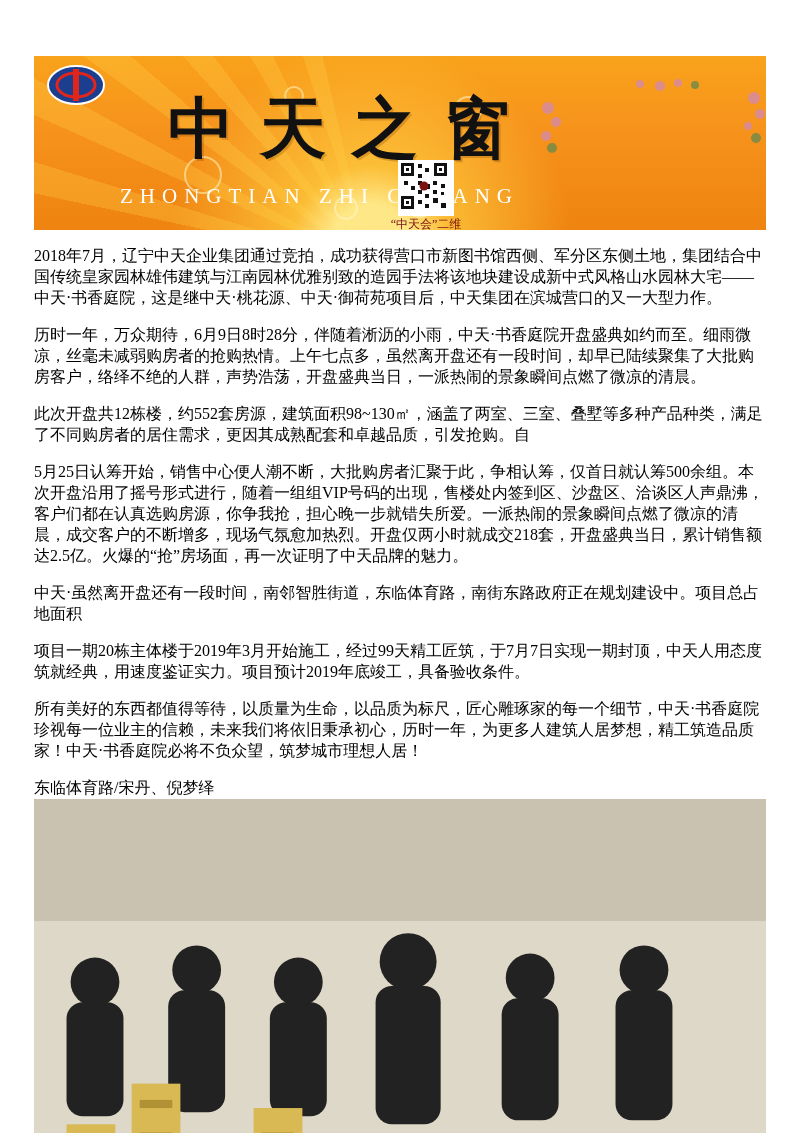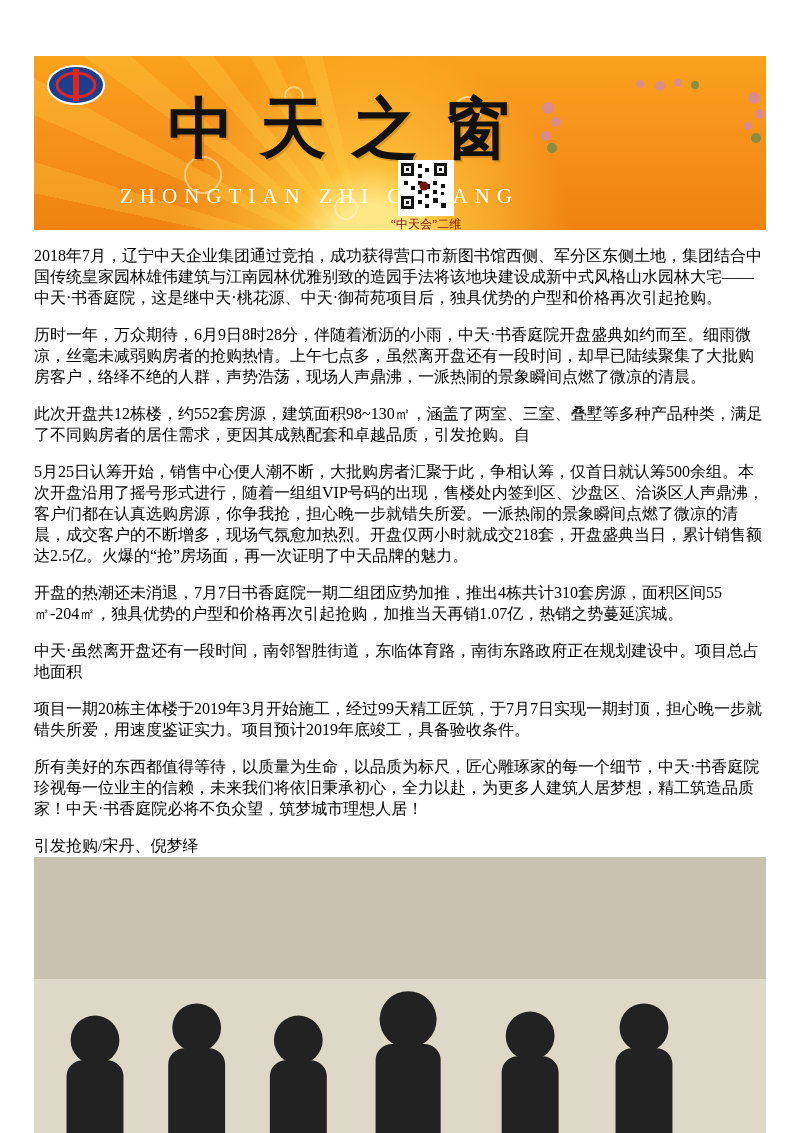--- a/index.html
+++ b/index.html
@@ -153,33 +153,32 @@
       
       
       
     </div>
   </div>
 
 
 
   <div class="cols3">
     <div class="col">
-      <p class="art">2018年7月，辽宁中天企业集团通过竞拍，成功获得营口市新图书馆西侧、军分区东侧土地，集团结合中国传统皇家园林雄伟建筑与江南园林优雅别致的造园手法将该地块建设成新中式风格山水园林大宅——中天·书香庭院，这是继中天·桃花源、中天·御荷苑项目后，独具优势的户型和价格再次引起抢购。</p>
-      <p class="art">历时一年，万众期待，6月9日8时28分，伴随着淅沥的小雨，中天·书香庭院开盘盛典如约而至。细雨微凉，丝毫未减弱购房者的抢购热情。上午七点多，虽然离开盘还有一段时间，却早已陆续聚集了大批购房客户，络绎不绝的人群，声势浩荡，现场人声鼎沸，一派热闹的景象瞬间点燃了微凉的清晨。</p>
+      <p class="art">2018年7月，辽宁中天企业集团通过竞拍，成功获得营口市新图书馆西侧、军分区东侧土地，集团结合中国传统皇家园林雄伟建筑与江南园林优雅别致的造园手法将该地块建设成新中式风格山水园林大宅——中天·书香庭院，这是继中天·桃花源、中天·御荷苑项目后，中天集团在滨城营口的又一大型力作。</p>
+      <p class="art">历时一年，万众期待，6月9日8时28分，伴随着淅沥的小雨，中天·书香庭院开盘盛典如约而至。细雨微凉，丝毫未减弱购房者的抢购热情。上午七点多，虽然离开盘还有一段时间，却早已陆续聚集了大批购房客户，络绎不绝的人群，声势浩荡，开盘盛典当日，一派热闹的景象瞬间点燃了微凉的清晨。</p>
       <p class="art">此次开盘共12栋楼，约552套房源，建筑面积98~130㎡，涵盖了两室、三室、叠墅等多种产品种类，满足了不同购房者的居住需求，更因其成熟配套和卓越品质，引发抢购。自</p>
     </div>
     <div class="col">
       <p class="art cont">5月25日认筹开始，销售中心便人潮不断，大批购房者汇聚于此，争相认筹，仅首日就认筹500余组。本次开盘沿用了摇号形式进行，随着一组组VIP号码的出现，售楼处内签到区、沙盘区、洽谈区人声鼎沸，客户们都在认真选购房源，你争我抢，担心晚一步就错失所爱。一派热闹的景象瞬间点燃了微凉的清晨，成交客户的不断增多，现场气氛愈加热烈。开盘仅两小时就成交218套，开盘盛典当日，累计销售额达2.5亿。火爆的“抢”房场面，再一次证明了中天品牌的魅力。</p>
-      <p class="art">开盘的热潮还未消退，7月7日书香庭院一期二组团应势加推，推出4栋共计310套房源，面积区间55㎡-204㎡，独具优势的户型和价格再次引起抢购，加推当天再销1.07亿，热销之势蔓延滨城。</p>
       <p class="art">中天·虽然离开盘还有一段时间，南邻智胜街道，东临体育路，南街东路政府正在规划建设中。项目总占地面积</p>
     </div>
     <div class="col">
-      <p class="art">项目一期20栋主体楼于2019年3月开始施工，经过99天精工匠筑，于7月7日实现一期封顶，担心晚一步就错失所爱，用速度鉴证实力。项目预计2019年底竣工，具备验收条件。</p>
-      <p class="art">所有美好的东西都值得等待，以质量为生命，以品质为标尺，匠心雕琢家的每一个细节，中天·书香庭院珍视每一位业主的信赖，未来我们将依旧秉承初心，全力以赴，为更多人建筑人居梦想，精工筑造品质家！中天·书香庭院必将不负众望，筑梦城市理想人居！</p>
-      <div class="byline">引发抢购/宋丹、倪梦绎</div>
+      <p class="art">项目一期20栋主体楼于2019年3月开始施工，经过99天精工匠筑，于7月7日实现一期封顶，中天人用态度筑就经典，用速度鉴证实力。项目预计2019年底竣工，具备验收条件。</p>
+      <p class="art">所有美好的东西都值得等待，以质量为生命，以品质为标尺，匠心雕琢家的每一个细节，中天·书香庭院珍视每一位业主的信赖，未来我们将依旧秉承初心，历时一年，为更多人建筑人居梦想，精工筑造品质家！中天·书香庭院必将不负众望，筑梦城市理想人居！</p>
+      <div class="byline">东临体育路/宋丹、倪梦绎</div>
     </div>
   </div>
 
   <div class="photo-strip">
     <div class="photo">
       <svg viewBox="0 0 180 122" preserveAspectRatio="none">
         <rect width="180" height="122" fill="#ded8c8"></rect>
         <rect y="0" width="180" height="30" fill="#c9c2b0"></rect>
         <g fill="#222">
           <circle cx="15" cy="45" r="6"></circle>

